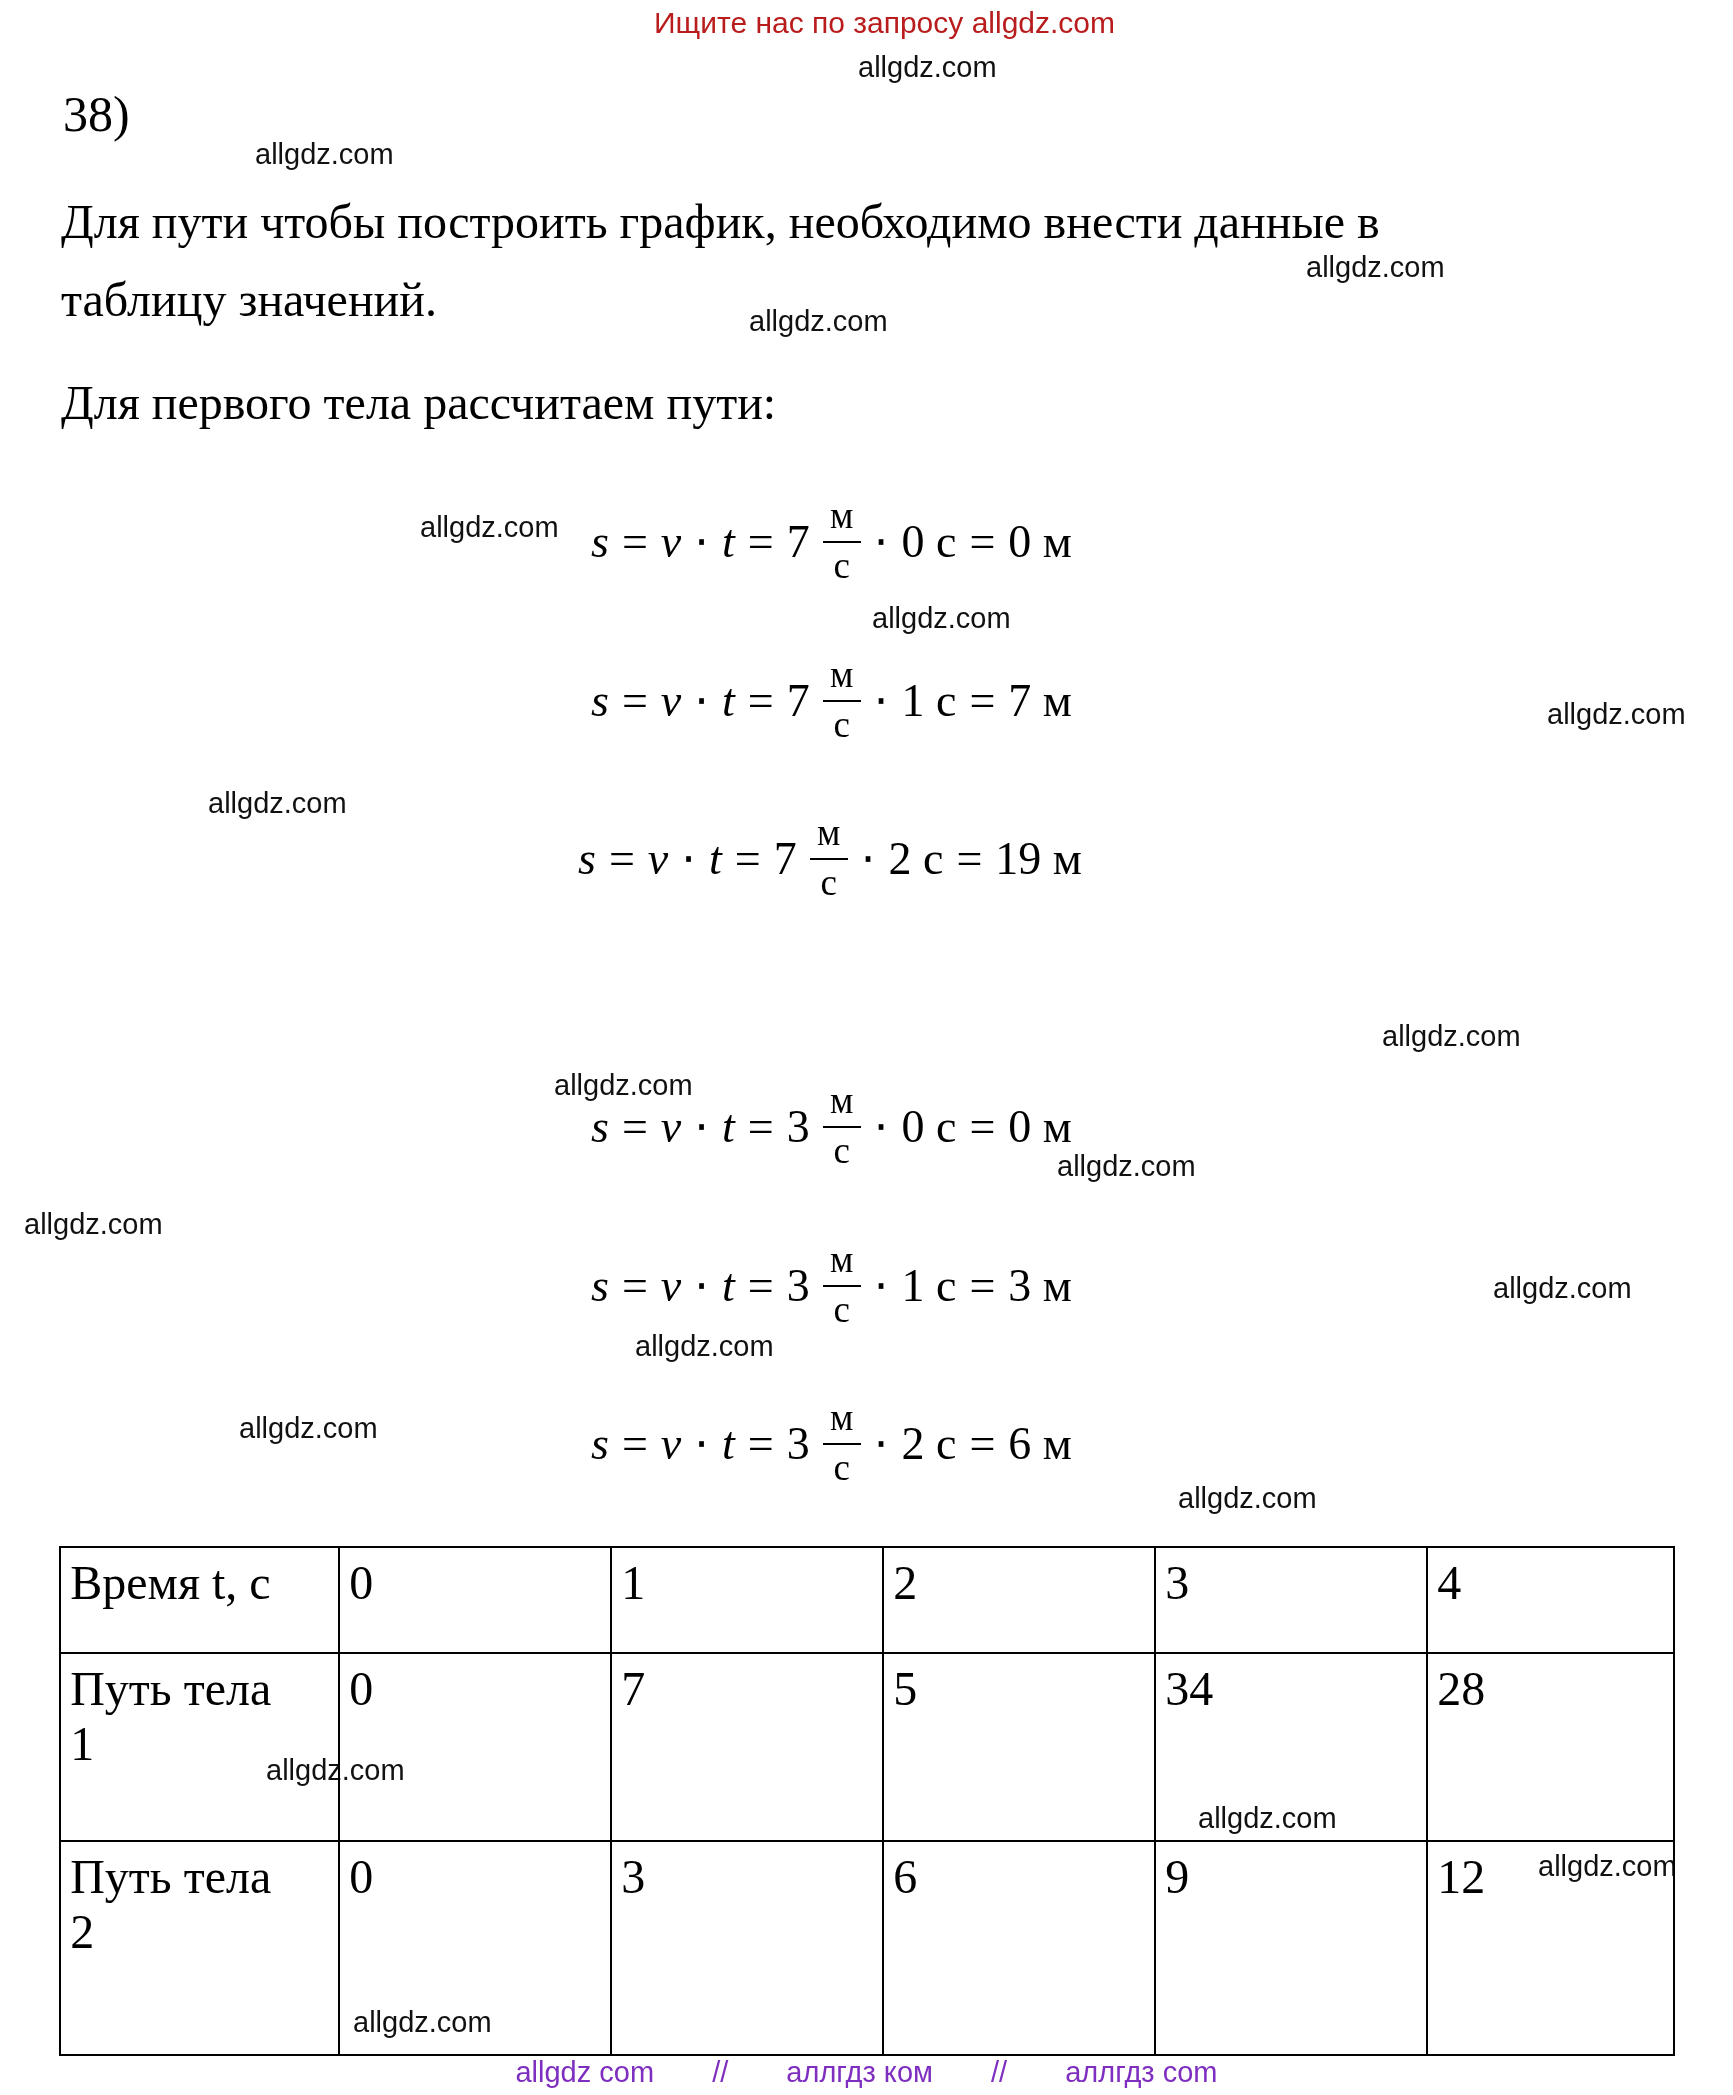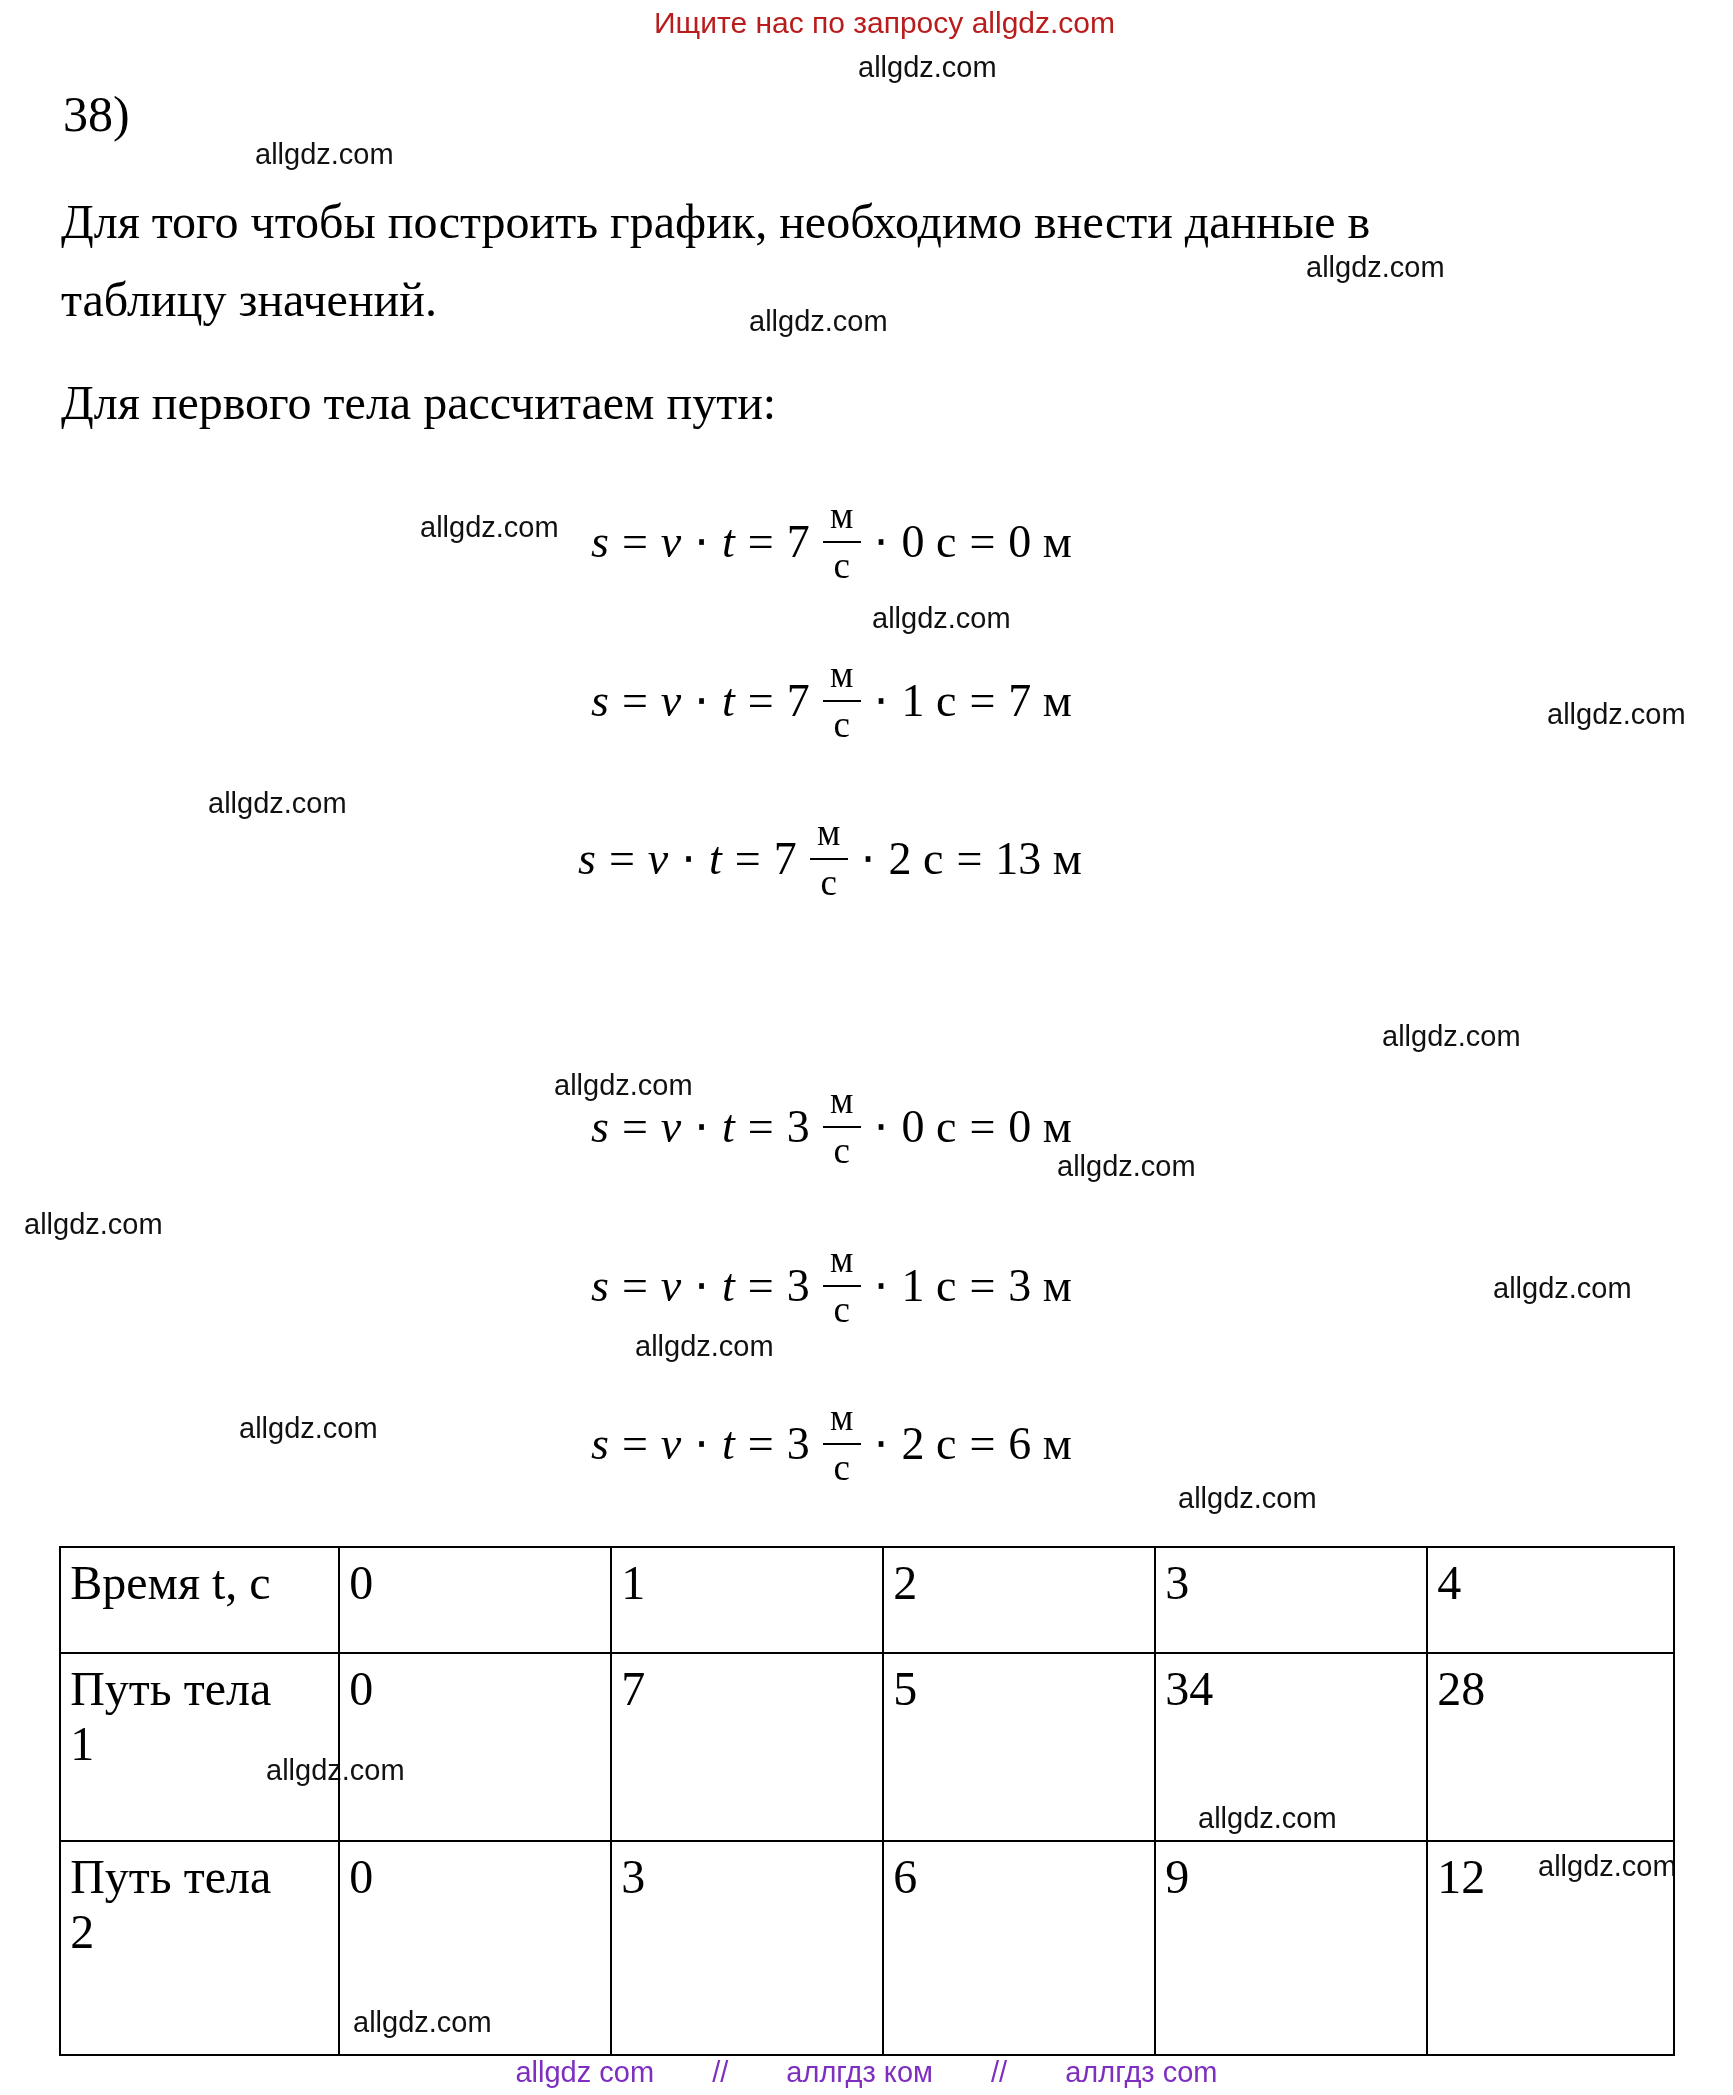--- a/index.html
+++ b/index.html
@@ -80,21 +80,21 @@
   <div class="wm" style="left:239px;top:1412px">allgdz.com</div>
   <div class="wm" style="left:1178px;top:1482px">allgdz.com</div>
   <div class="wm" style="left:266px;top:1754px">allgdz.com</div>
   <div class="wm" style="left:1198px;top:1802px">allgdz.com</div>
   <div class="wm" style="left:1538px;top:1850px">allgdz.com</div>
   <div class="wm" style="left:353px;top:2006px">allgdz.com</div>
 
   <div class="problem-number">38)</div>
 
   <div class="intro">
-    <span>Для того чтобы построить график, необходимо внести данные в</span>
+    <span>Для пути чтобы построить график, необходимо внести данные в</span>
     <span>таблицу значений.</span>
   </div>
 
   <div class="heading h1">Для первого тела рассчитаем пути:</div>
 
   <div class="formula f1">
     <span class="tok var">s</span>
     <span class="tok">=</span>
     <span class="tok var">v</span>
     <span class="tok">⋅</span>
@@ -137,21 +137,21 @@
     <span class="tok var">t</span>
     <span class="tok">=</span>
     <span class="tok">7</span>
     <span class="frac">
       <span class="num">м</span>
       <span class="den">с</span>
     </span>
     <span class="tok">⋅</span>
     <span class="tok">2 с</span>
     <span class="tok">=</span>
-    <span class="tok">13 м</span>
+    <span class="tok">19 м</span>
   </div>
 
 
   <div class="formula f4">
     <span class="tok var">s</span>
     <span class="tok">=</span>
     <span class="tok var">v</span>
     <span class="tok">⋅</span>
     <span class="tok var">t</span>
     <span class="tok">=</span>

